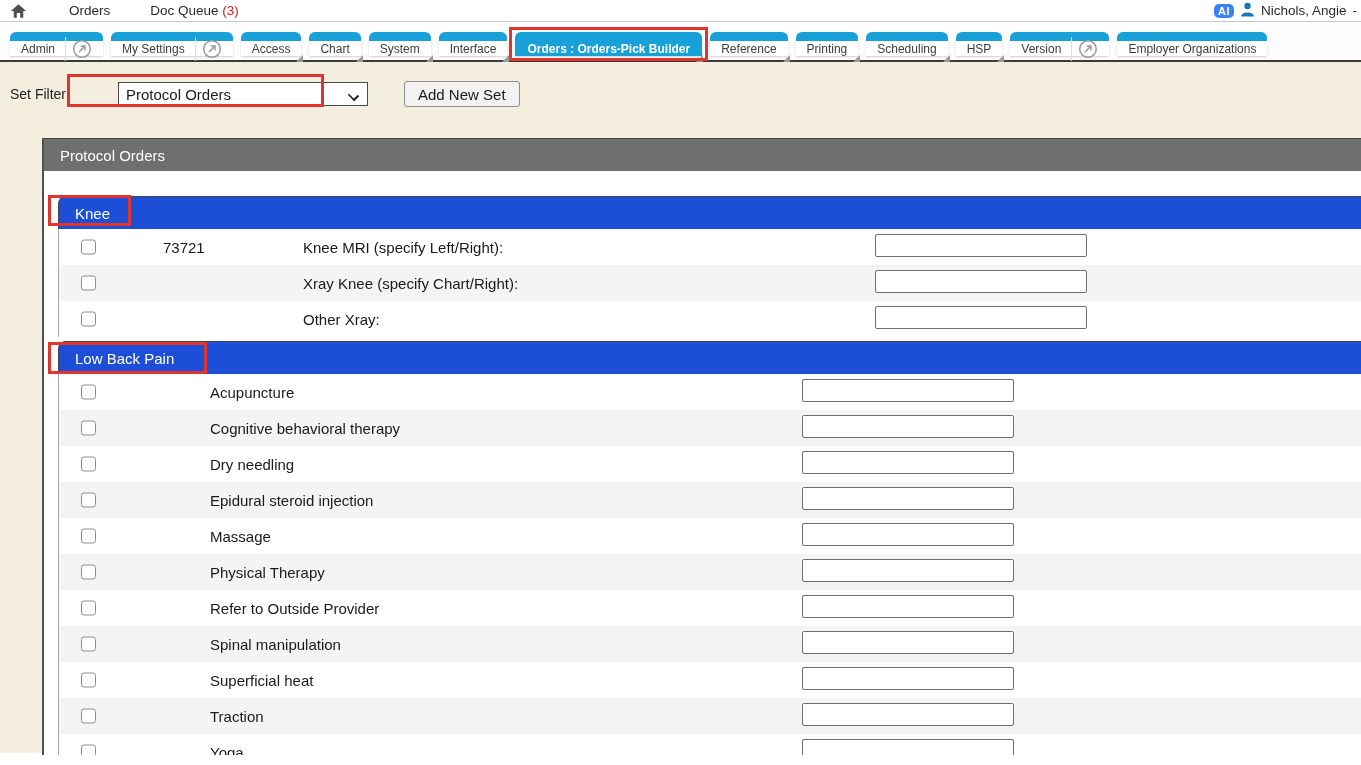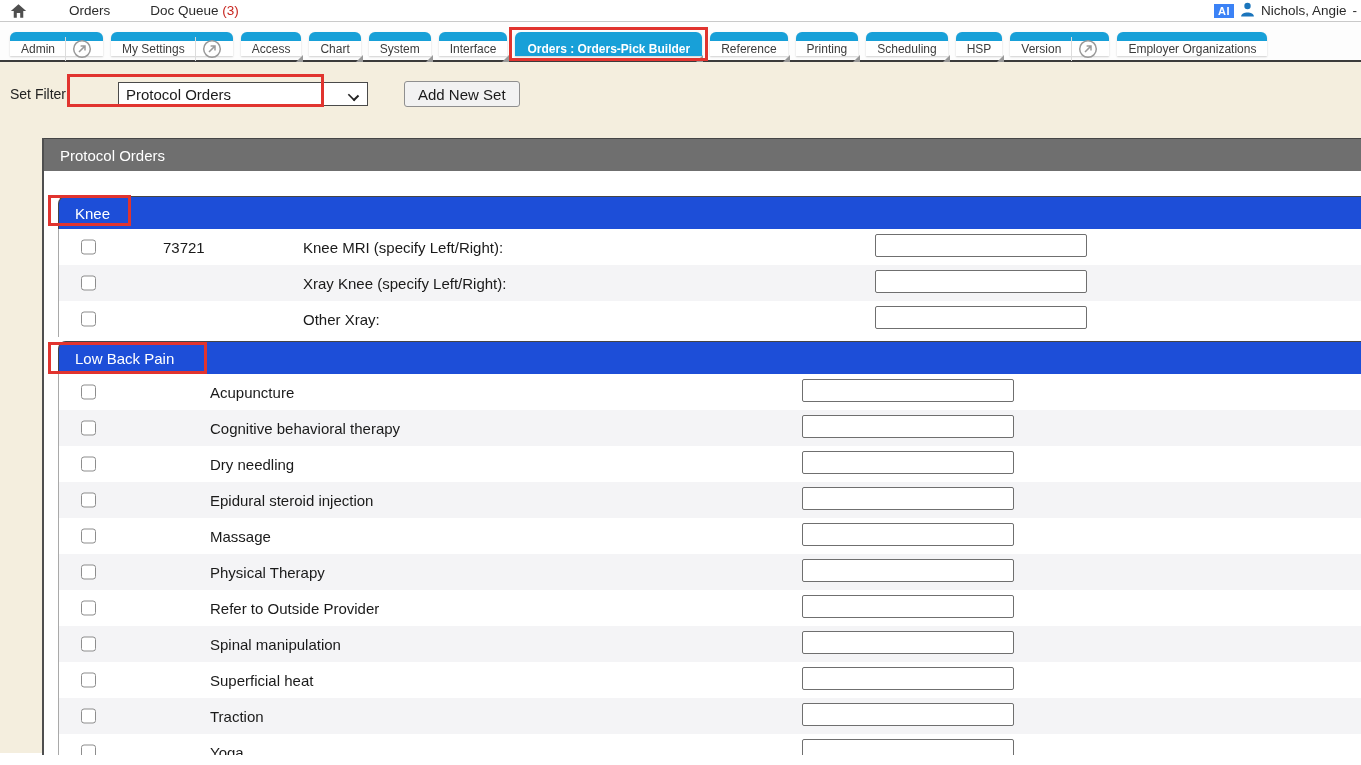--- a/index.html
+++ b/index.html
@@ -7,21 +7,21 @@
     font-family:"Liberation Sans", sans-serif; color:#1a1a1a; }
 
   
   .topbar { height:22px; background:#fff; border-bottom:1px solid #c9c9c9;
     display:flex; align-items:center; padding:0 4px 0 10px; font-size:13.5px; color:#2b2b2b; }
   .topbar .link { margin-right:26px; cursor:pointer;margin-left:14px; }
   .home { margin-right:28px; display:flex; align-items:center; }
   .count { color:#c7251f; }
   .topbar-right { margin-left:auto; display:flex; align-items:center; gap:6px; }
   .ai-badge { background:#3b82f6; color:#fff; font-weight:bold; font-size:11px;
-    border-radius:0; padding:1px 4px; letter-spacing:.5px; }
+    border-radius:5px; padding:1px 4px; letter-spacing:.5px; }
 
   
   .tabbar { background:#fdfdfd; padding:10px 0 4px 10px; display:flex; gap:8px; }
   .tab, .active-wrap { flex:0 0 auto; }
   .tab { position:relative; height:24px; background:#fff;
     border-top:9px solid #18a0d8; border-radius:6px 6px 0 0;
     display:flex; align-items:center; padding:0 11px; font-size:12px; color:#3d3d3d;
     box-shadow:0 1px 2px rgba(0,0,0,.18); cursor:pointer; white-space:nowrap; }
   .tab.menu::after { content:""; position:absolute; right:-2px; bottom:-6px;
     border-left:7px solid transparent; border-bottom:7px solid #9a9a9a; }
@@ -195,21 +195,21 @@
           <div class="rows">
             <div class="row">
               <span class="cbx"></span>
               <span class="code">73721</span>
               <span class="rlabel">Knee MRI (specify Left/Right):</span>
               <input class="row-input" type="text" style="">
             </div>
             <div class="row">
               <span class="cbx"></span>
               <span class="code"></span>
-              <span class="rlabel">Xray Knee (specify Left/Right):</span>
+              <span class="rlabel">Xray Knee (specify Chart/Right):</span>
               <input class="row-input" type="text" style="">
             </div>
             <div class="row">
               <span class="cbx"></span>
               <span class="code"></span>
               <span class="rlabel">Other Xray:</span>
               <input class="row-input" type="text" style="">
             </div>
           </div>
         </div>

